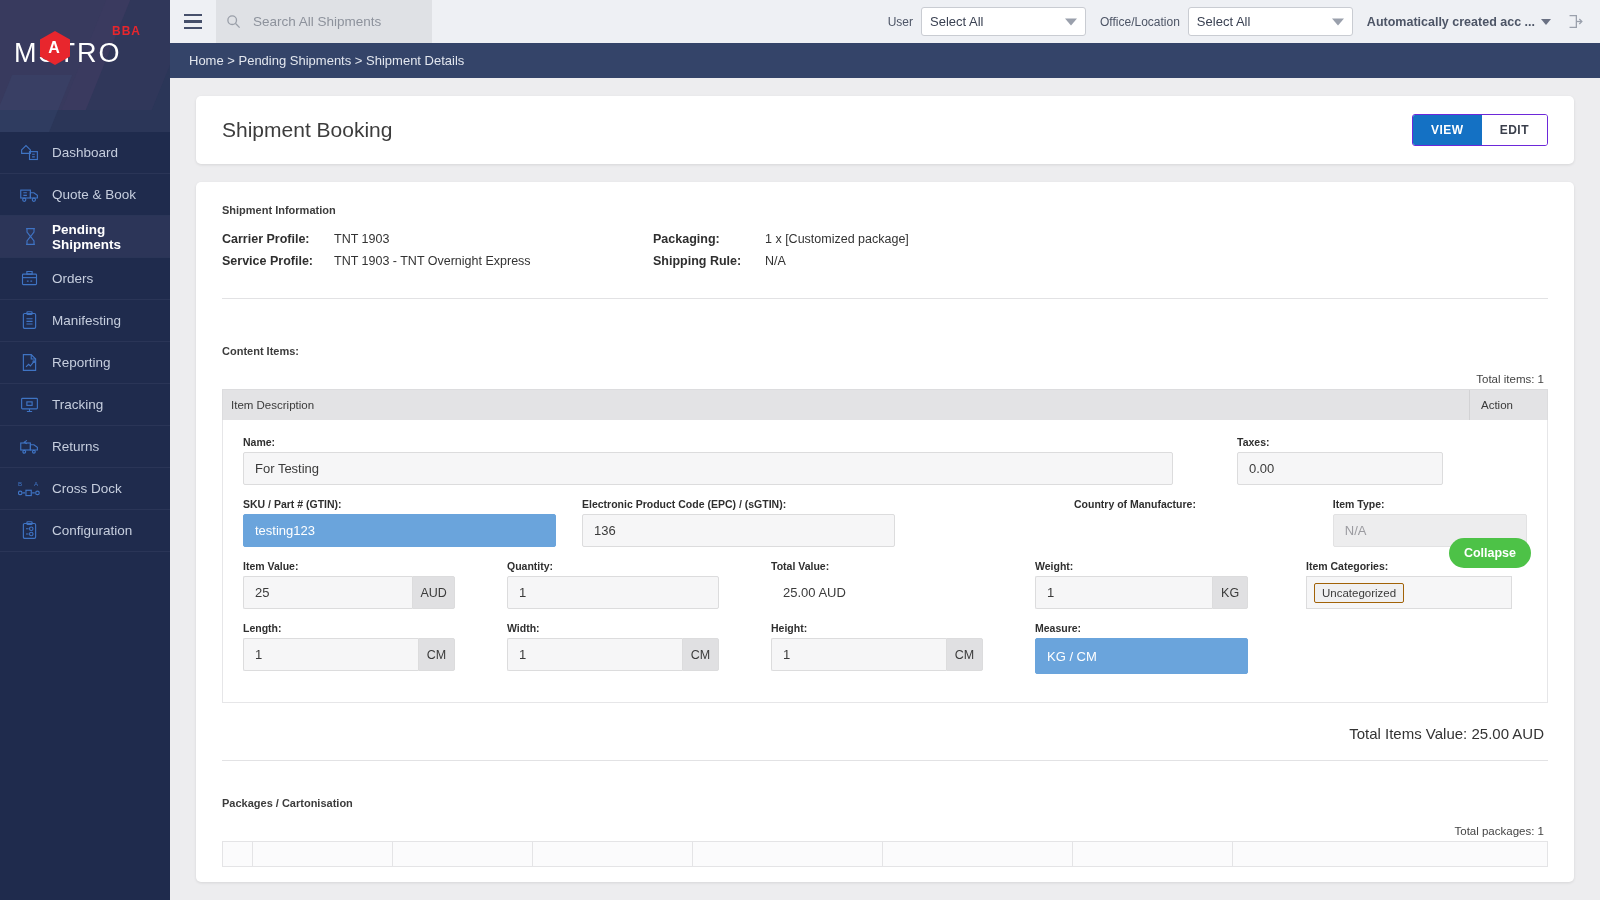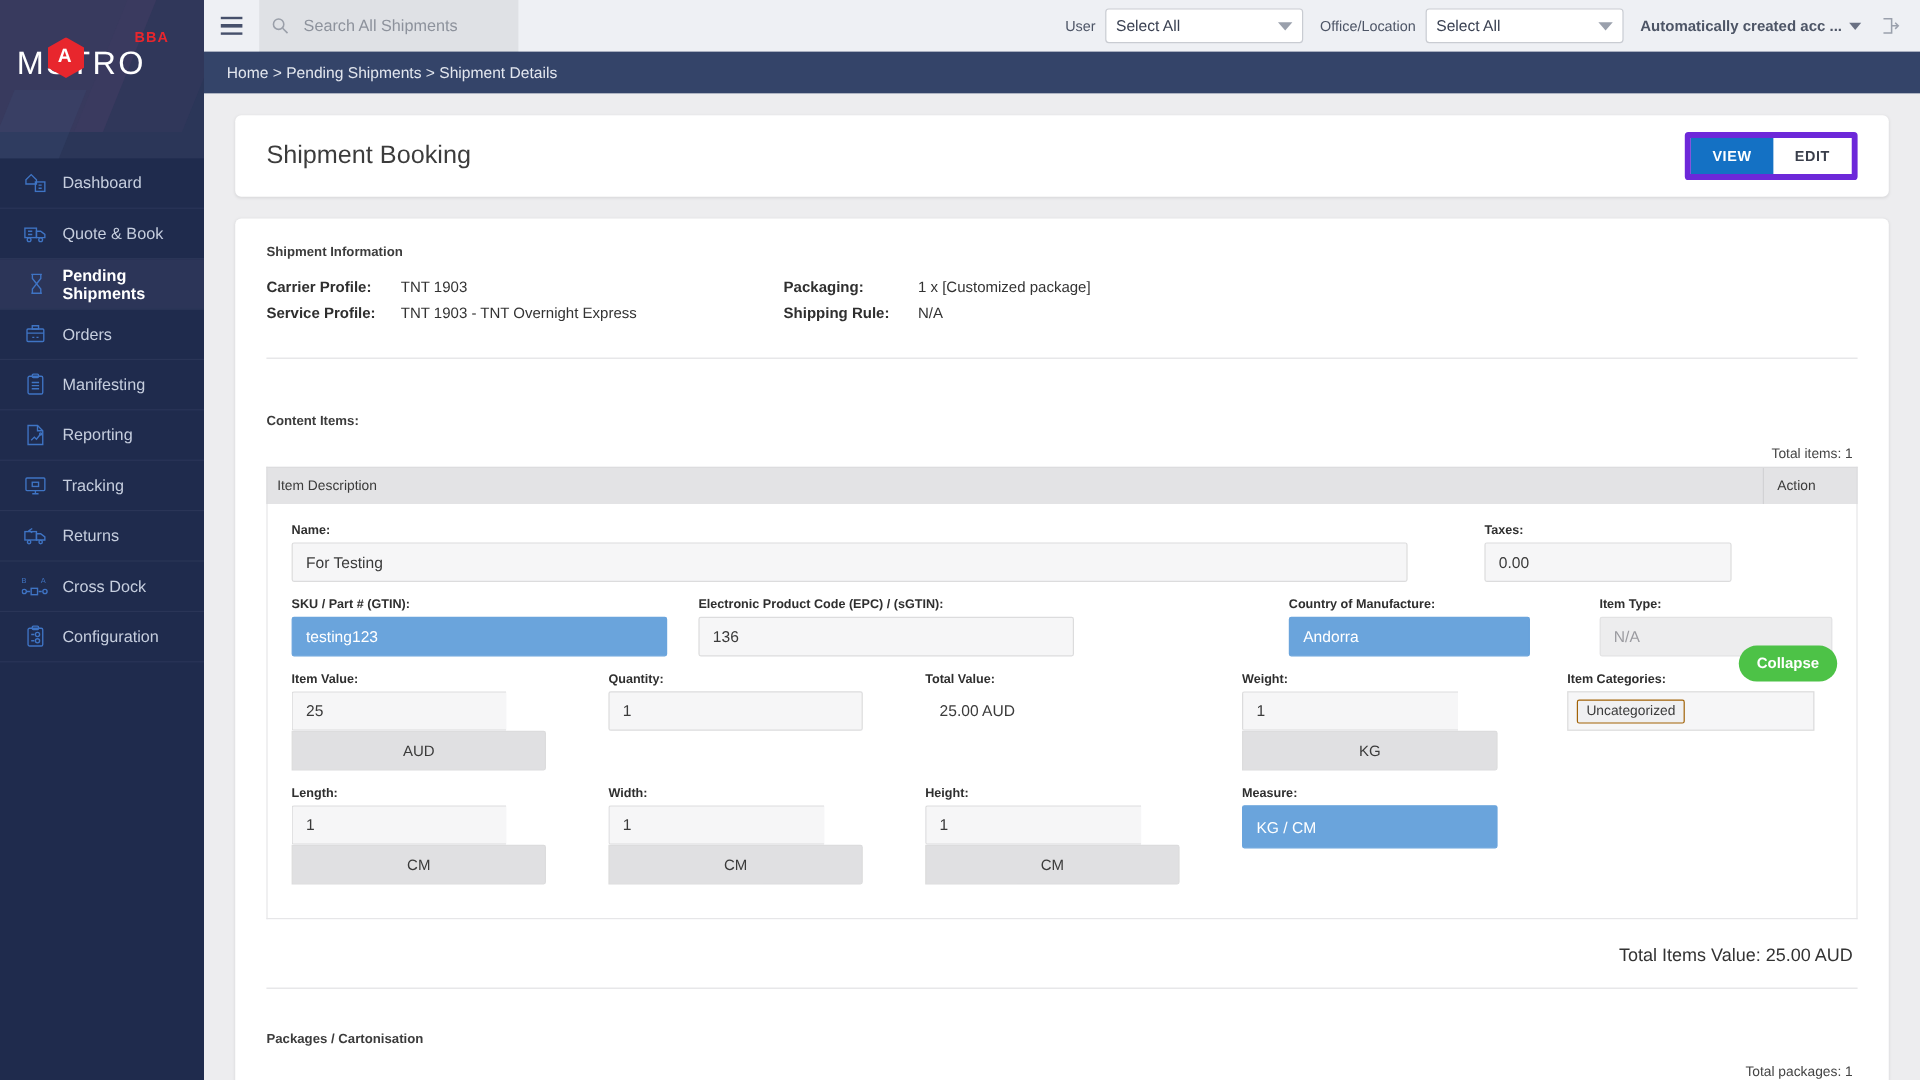--- a/index.html
+++ b/index.html
@@ -146,21 +146,21 @@
     background: #ffffff;
     border-radius: 5px;
     box-shadow: 0 1px 3px rgba(0,0,0,.10);
   }
   .card-title-row {
     height: 68px;
     display: flex; align-items: center;
     padding: 0 26px;
   }
   .page-title { font-size: 21px; color: #3c3c3c; font-weight: 400; }
-  .btn-group { margin-left: auto; display: flex; border-radius: 3px; overflow: hidden; border: 5px solid #6d28d9; }
+  .btn-group { margin-left: auto; display: flex; border-radius: 3px; overflow: hidden; border: 1px solid #6d28d9; }
   .btn-view {
     background: #1471c4; color: #ffffff;
     font-size: 12px; font-weight: bold; letter-spacing: .5px;
     padding: 8px 18px; cursor: pointer; border: none;
     font-family: "Liberation Sans", sans-serif;
   }
   .btn-edit {
     background: #ffffff; color: #3a3f4b;
     font-size: 12px; font-weight: bold; letter-spacing: .5px;
     padding: 8px 18px; cursor: pointer; border: none;
@@ -199,21 +199,21 @@
   .flabel { font-size: 10.5px; font-weight: bold; color: #2f2f2f; margin-bottom: 4px; }
   .finput {
     height: 33px; background: #f6f6f7;
     border: 1px solid #dcdcdd; border-radius: 2px;
     display: flex; align-items: center; padding: 0 11px;
     font-size: 13px; color: #3b3b3b;
   }
   .finput.sel { background: #6aa4dc; border-color: #6aa4dc; color: #ffffff; }
   .finput.muted { color: #9b9ba0; background: #ededee; border-color: #e2e2e3; }
   .finput.plain { background: #ffffff; border-color: transparent; }
-  .unit-wrap { display: flex; flex-direction: column; }
+  .unit-wrap { display: flex; }
   .unit-wrap .finput { border-right: none; border-top-right-radius: 0; border-bottom-right-radius: 0; }
   .unit {
     height: 33px; min-width: 32px; padding: 0 8px;
     background: #e0e0e2; border: 1px solid #dcdcdd;
     display: flex; align-items: center; justify-content: center;
     font-size: 12.5px; color: #3b3b3b;
     border-top-right-radius: 2px; border-bottom-right-radius: 2px;
   }
   .catbox {
     height: 33px; background: #f6f6f7; border: 1px solid #dcdcdd;
@@ -483,21 +483,20 @@
             <div class="fld" style="width:332px">
               <div class="flabel">SKU / Part # (GTIN):</div>
               <div class="finput sel">testing123</div>
             </div>
             <div class="fld" style="width:332px">
               <div class="flabel">Electronic Product Code (EPC) / (sGTIN):</div>
               <div class="finput">136</div>
             </div>
             <div class="fld" style="width:213px;margin-left:153px">
               <div class="flabel">Country of Manufacture:</div>
-              <div class="finput sel">Andorra</div>
             </div>
             <div class="fld" style="width:206px;margin-left:32px;margin-right:0">
               <div class="flabel">Item Type:</div>
               <div class="finput muted">N/A</div>
             </div>
           </div>
 
           <div class="frow">
             <div class="fld" style="width:212px">
               <div class="flabel">Item Value:</div>

